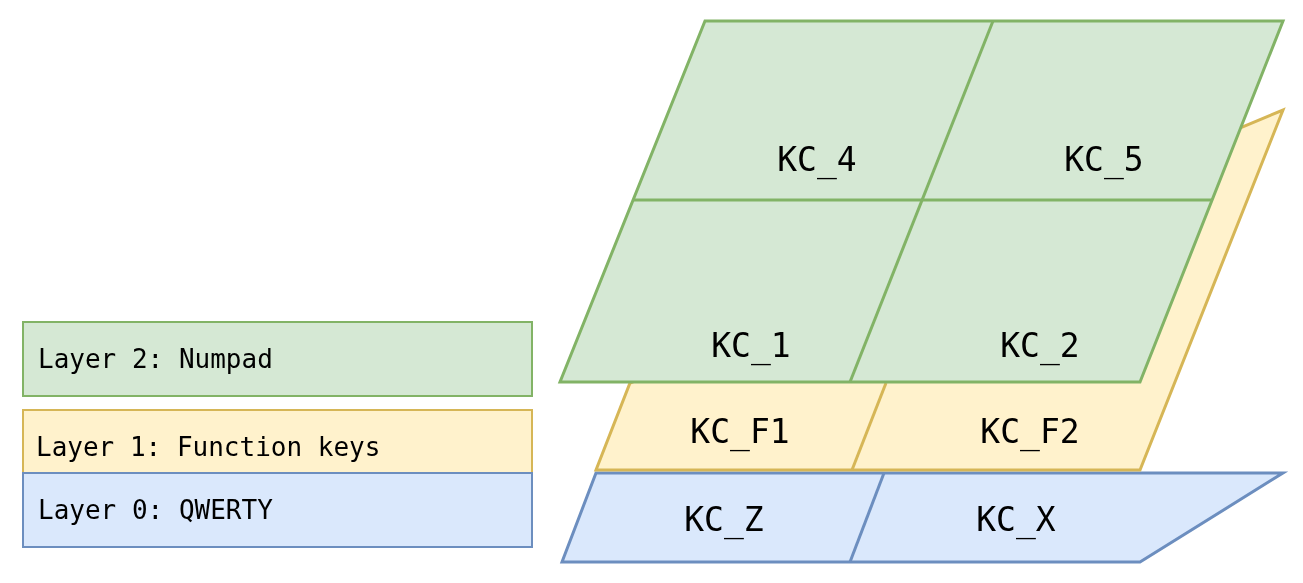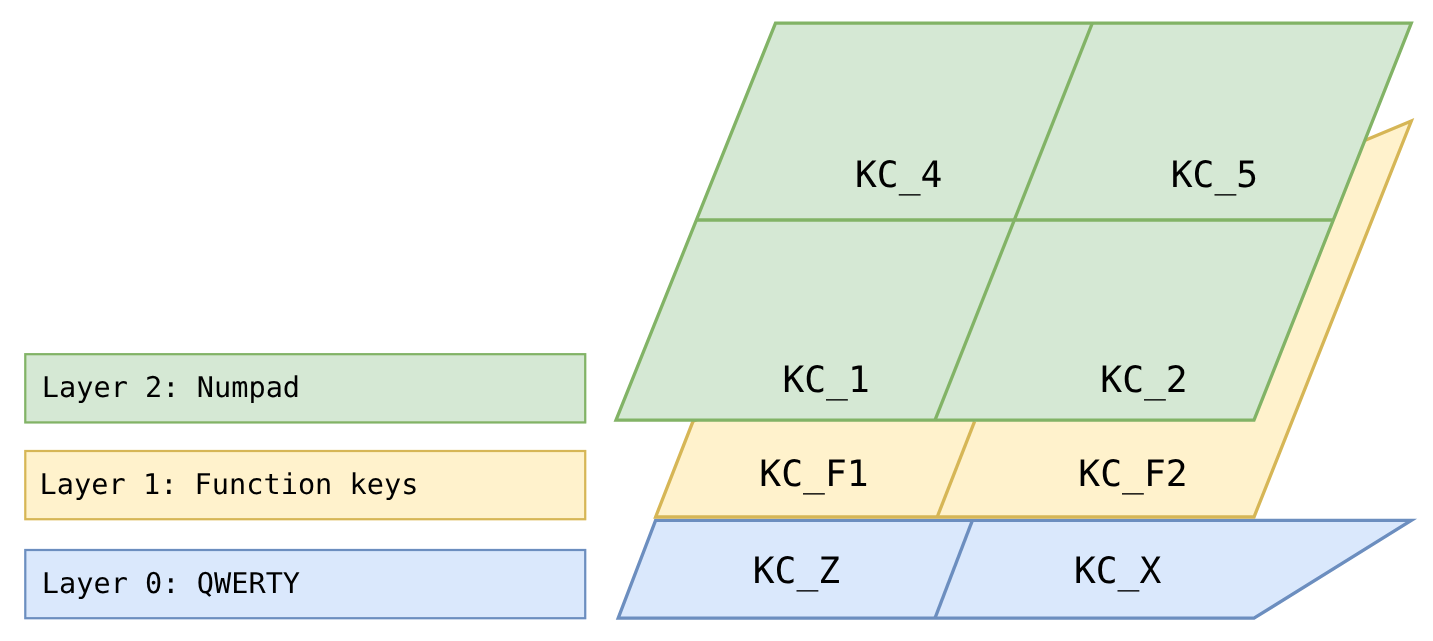--- a/index.html
+++ b/index.html
@@ -19,37 +19,37 @@
     width: 1303px;
     height: 583px;
     background: #ffffff;
   }
 
   
   .legend-box {
     position: absolute;
     left: 22px;
     width: 511px;
-    height: 64px;
+    height: 76px;
     box-sizing: border-box;
     border: 2px solid #000;
     display: flex;
     align-items: center;
     padding-left: 14px;
   }
   .legend-label {
     font-family: "DejaVu Sans Mono", "Liberation Mono", monospace;
     font-size: 26px;
     color: #000000;
     letter-spacing: 0px;
     white-space: pre;
   }
   #legend-layer2 { top: 321px; }
   #legend-layer1 { top: 409px; }
-  #legend-layer0 { top: 499px; }
+  #legend-layer0 { top: 472px; }
 
   
   #layer-stack {
     position: absolute;
     left: 0;
     top: 0;
     width: 1303px;
     height: 583px;
   }
   .key-label {

